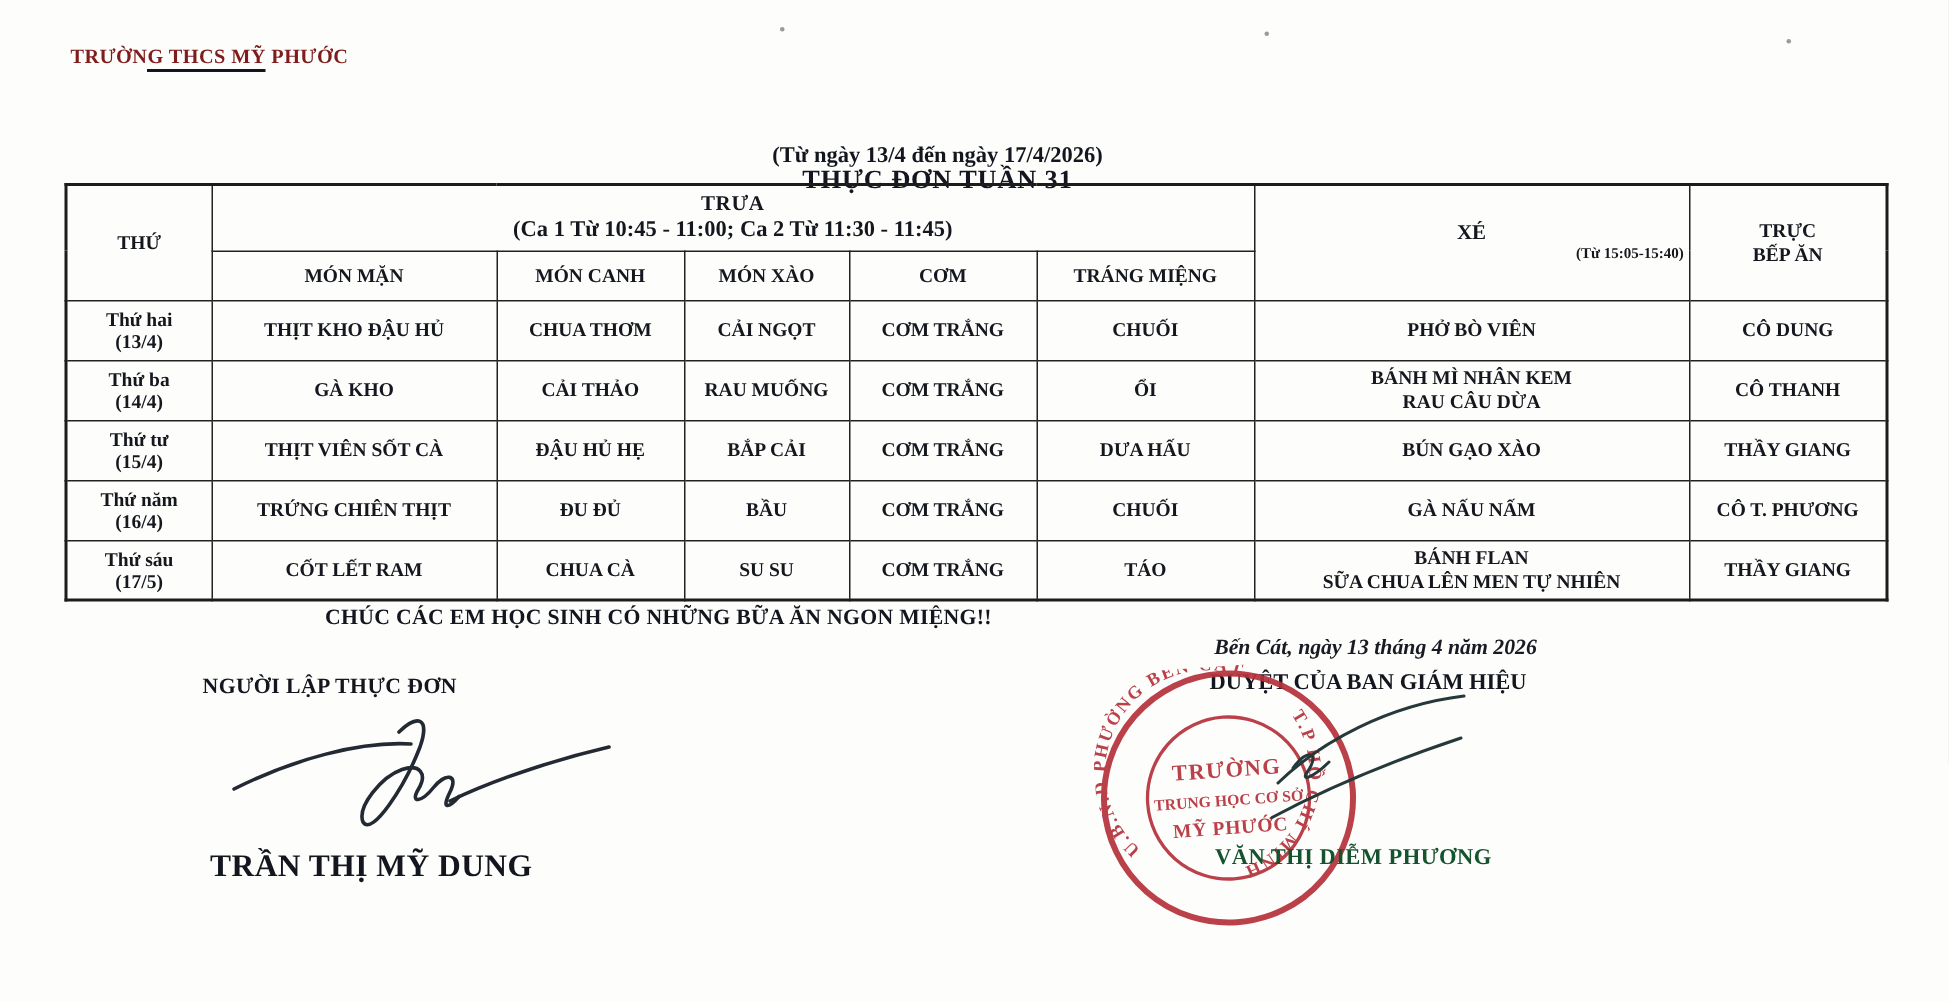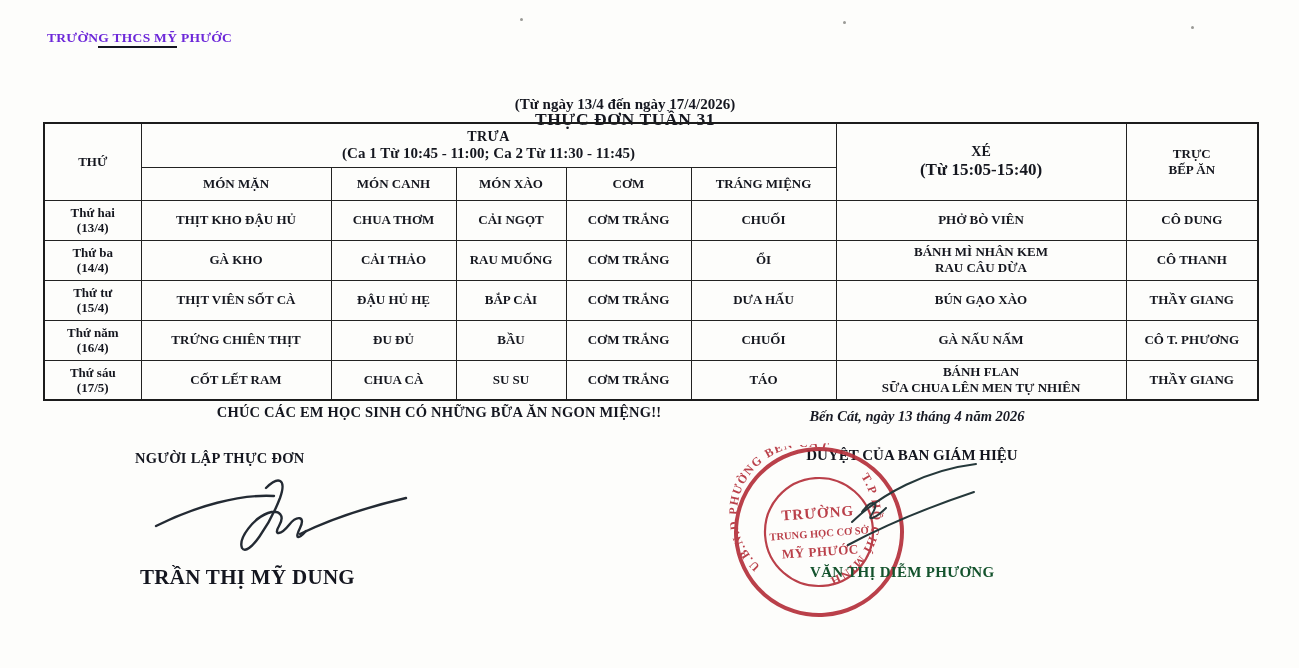--- a/index.html
+++ b/index.html
@@ -10,21 +10,21 @@
   .page{
     position:relative;
     width:1299px;height:668px;
     background:#fdfdfb;
     color:#14161f;
     overflow:hidden;
   }
   
   .org-block{position:absolute;left:47px;top:28px;line-height:20px;}
   .org-line1{font-size:13.5px;font-weight:bold;letter-spacing:.3px;color:#1d2132;}
-  .org-line2{font-size:13.5px;font-weight:bold;letter-spacing:.3px;color:#6d28d9;text-align:right;}
+  .org-line2{font-size:13.5px;font-weight:bold;letter-spacing:.3px;color:#7f1d1d;text-align:right;}
   .org-line2 .ul{border-bottom:2px solid #14161f;padding-bottom:1px;}
   .doc-title{position:absolute;left:0;top:74px;width:1250px;text-align:center;
     font-size:17.5px;font-weight:bold;letter-spacing:.6px;margin-top:35px;}
   .doc-subtitle{position:absolute;left:0;top:96px;width:1250px;text-align:center;
     font-size:15px;font-weight:bold;}
   
   table.menu{
     position:absolute;left:43px;top:122px;width:1214px;
     border-collapse:collapse;table-layout:fixed;
     border:2.5px solid #1c1c1c;
@@ -33,30 +33,30 @@
     border:1.5px solid #222;
     text-align:center;vertical-align:middle;
     font-weight:bold;font-size:13px;color:#15171f;
     padding:1px 3px;overflow:hidden;
   }
   .h-trua{font-size:14px;letter-spacing:.4px;}
   .h-time{font-size:15px;}
   .h-thu{font-size:13.5px;}
   .h-sub{font-size:13px;}
   .h-xe{font-size:14px;}
-  .h-xe-time{font-size:17px;}
+  .h-xe-time{font-size:10px;text-align:right;}
   .day-name{font-size:12.5px;line-height:15px;}
   .cell-two-line{line-height:16px;}
   tr.data-row{height:40px;}
   tr.head-row1{height:44px;}
   tr.head-row2{height:33px;}
   
   .wish{position:absolute;left:43px;top:404px;width:792px;text-align:center;
     font-size:14.5px;font-weight:bold;letter-spacing:.2px;}
-  .place-date{position:absolute;left:772px;top:408px;width:290px;text-align:center;
+  .place-date{position:absolute;left:772px;top:424px;width:290px;text-align:center;
     font-size:14.5px;font-weight:bold;font-style:italic;color:#181a24;}
   .approval-title{position:absolute;left:772px;top:447px;width:280px;text-align:center;
     font-size:15px;font-weight:bold;}
   .preparer-title{position:absolute;left:135px;top:450px;
     font-size:14.5px;font-weight:bold;letter-spacing:.3px;}
   .preparer-name{position:absolute;left:140px;top:565px;
     font-size:21px;font-weight:bold;letter-spacing:.3px;}
   .approver-name{position:absolute;left:810px;top:564px;
     font-size:15px;font-weight:bold;letter-spacing:.3px;color:#14532d;}
   .sig-preparer{position:absolute;left:148px;top:468px;}

